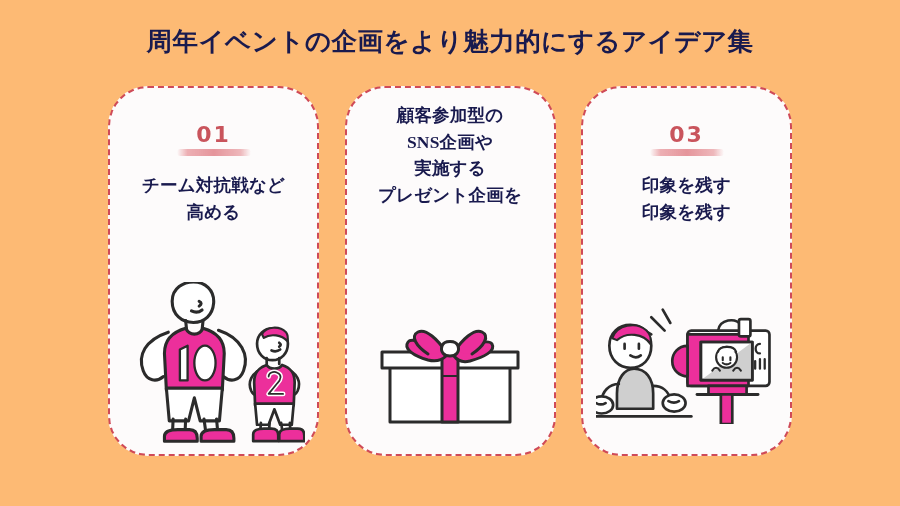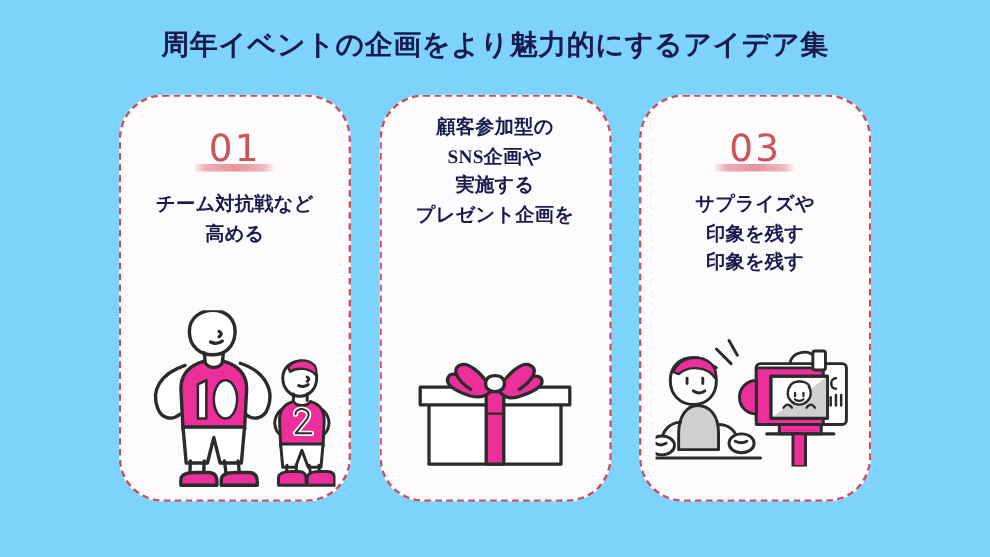--- a/index.html
+++ b/index.html
@@ -11,21 +11,21 @@
     height: 506px;
     background: #fadee0;
     font-family: "Liberation Sans", "DejaVu Sans", sans-serif;
     overflow: hidden;
     position: relative;
   }
 
   .slide {
     position: absolute;
     inset: 0;
-    background: #7dd3fc;
+    background: #fdba74;
   }
 
   .slide-title {
     position: absolute;
     top: 26px;
     left: 0;
     width: 900px;
     text-align: center;
     font-size: 25.5px;
     font-weight: bold;
@@ -61,22 +61,22 @@
   .card-number-wrap {
     position: relative;
     margin-top: 24px;
     height: 46px;
     display: flex;
     align-items: center;
     justify-content: center;
   }
 
   .card-number {
-    font-size: 34px;
-    font-weight: 400;
+    font-size: 22px;
+    font-weight: 700;
     color: #c9545c;
     letter-spacing: 2px;
     line-height: 1;
     position: relative;
     z-index: 2;
     font-family: "DejaVu Sans", sans-serif;
   }
 
   .number-underline {
     position: absolute;
@@ -234,21 +234,20 @@
         </svg>
       </div>
     </div>
 
     <div class="card">
       <div class="card-number-wrap">
         <div class="number-underline"></div>
         <div class="card-number">03</div>
       </div>
       <div class="card-text">
-        <div>サプライズや</div>
         <div>印象を残す</div>
         <div>印象を残す</div>
       </div>
       <div class="card-illustration">
         <svg class="illu-3" viewBox="0 0 190 128">
           <g fill="none" stroke="#2b2b2b" stroke-width="2.8" stroke-linecap="round" stroke-linejoin="round">
 
             <path d="M58 16 L72 30 M70 8 L78 22 M44 26 L58 34"></path>
 
             <path d="M14 46 C14 32 24 24 36 24 C49 24 58 33 58 46 C58 60 49 69 36 69 C24 69 14 60 14 46 Z" fill="#ffffff"></path>

